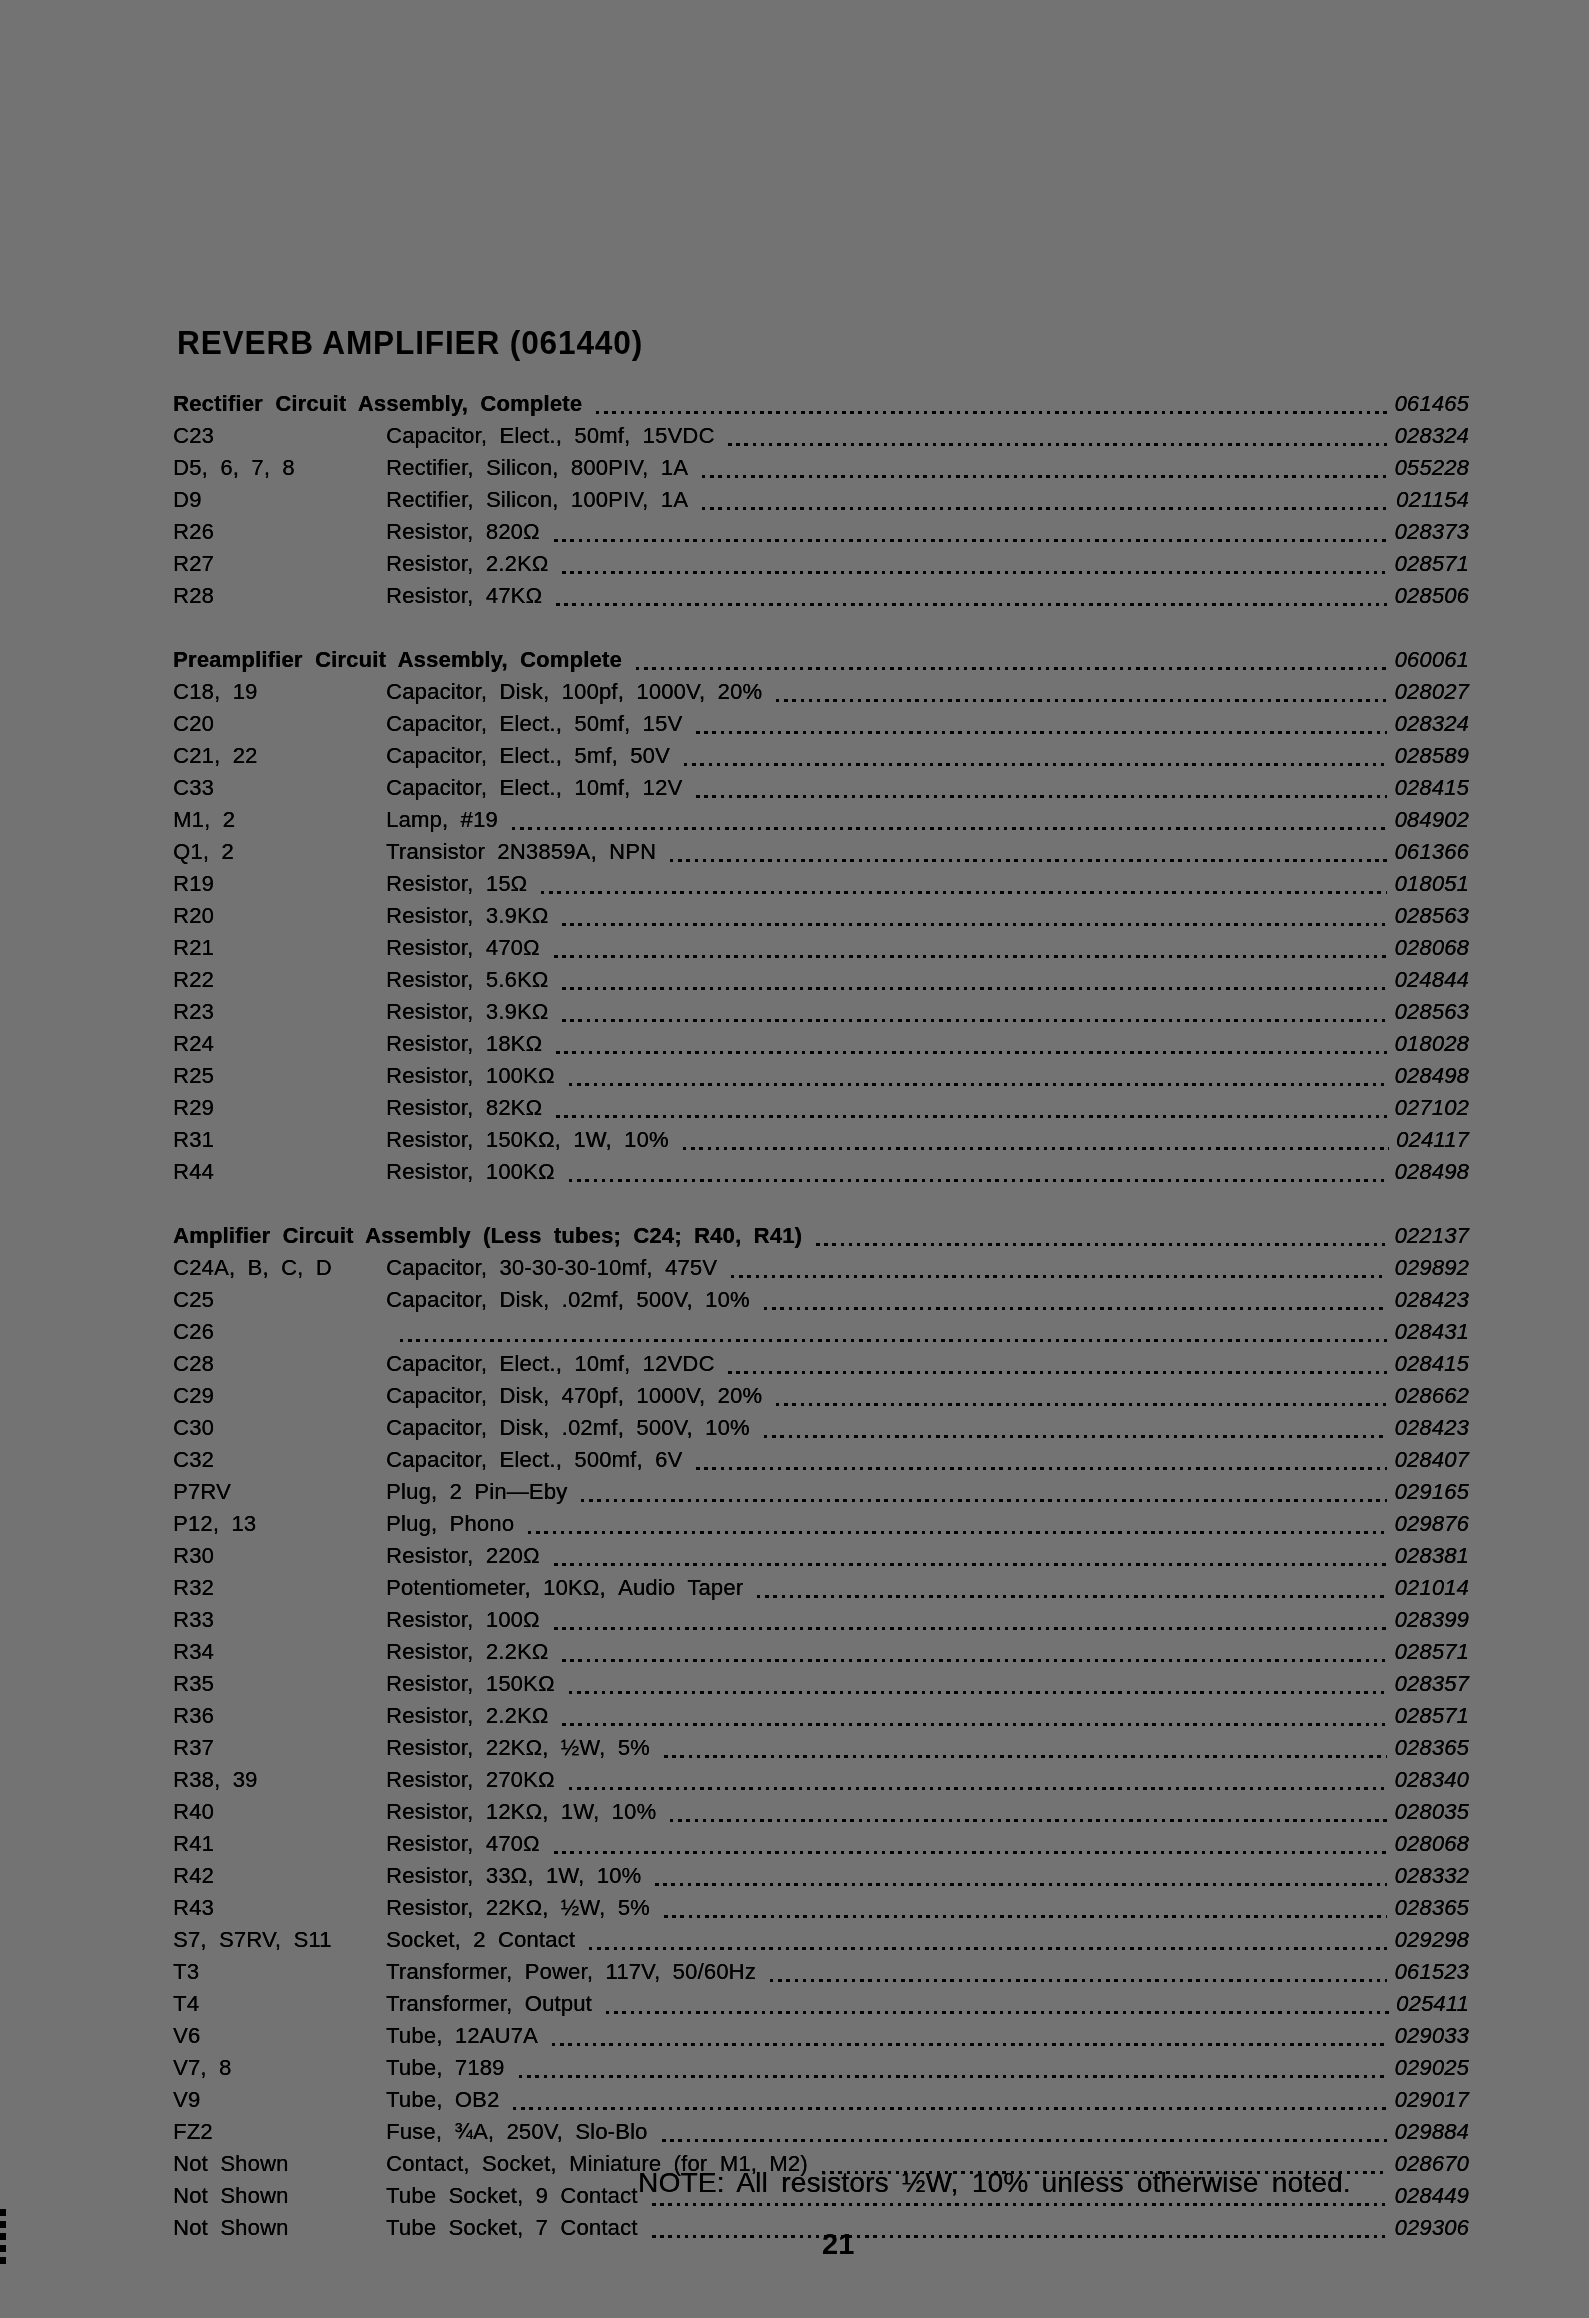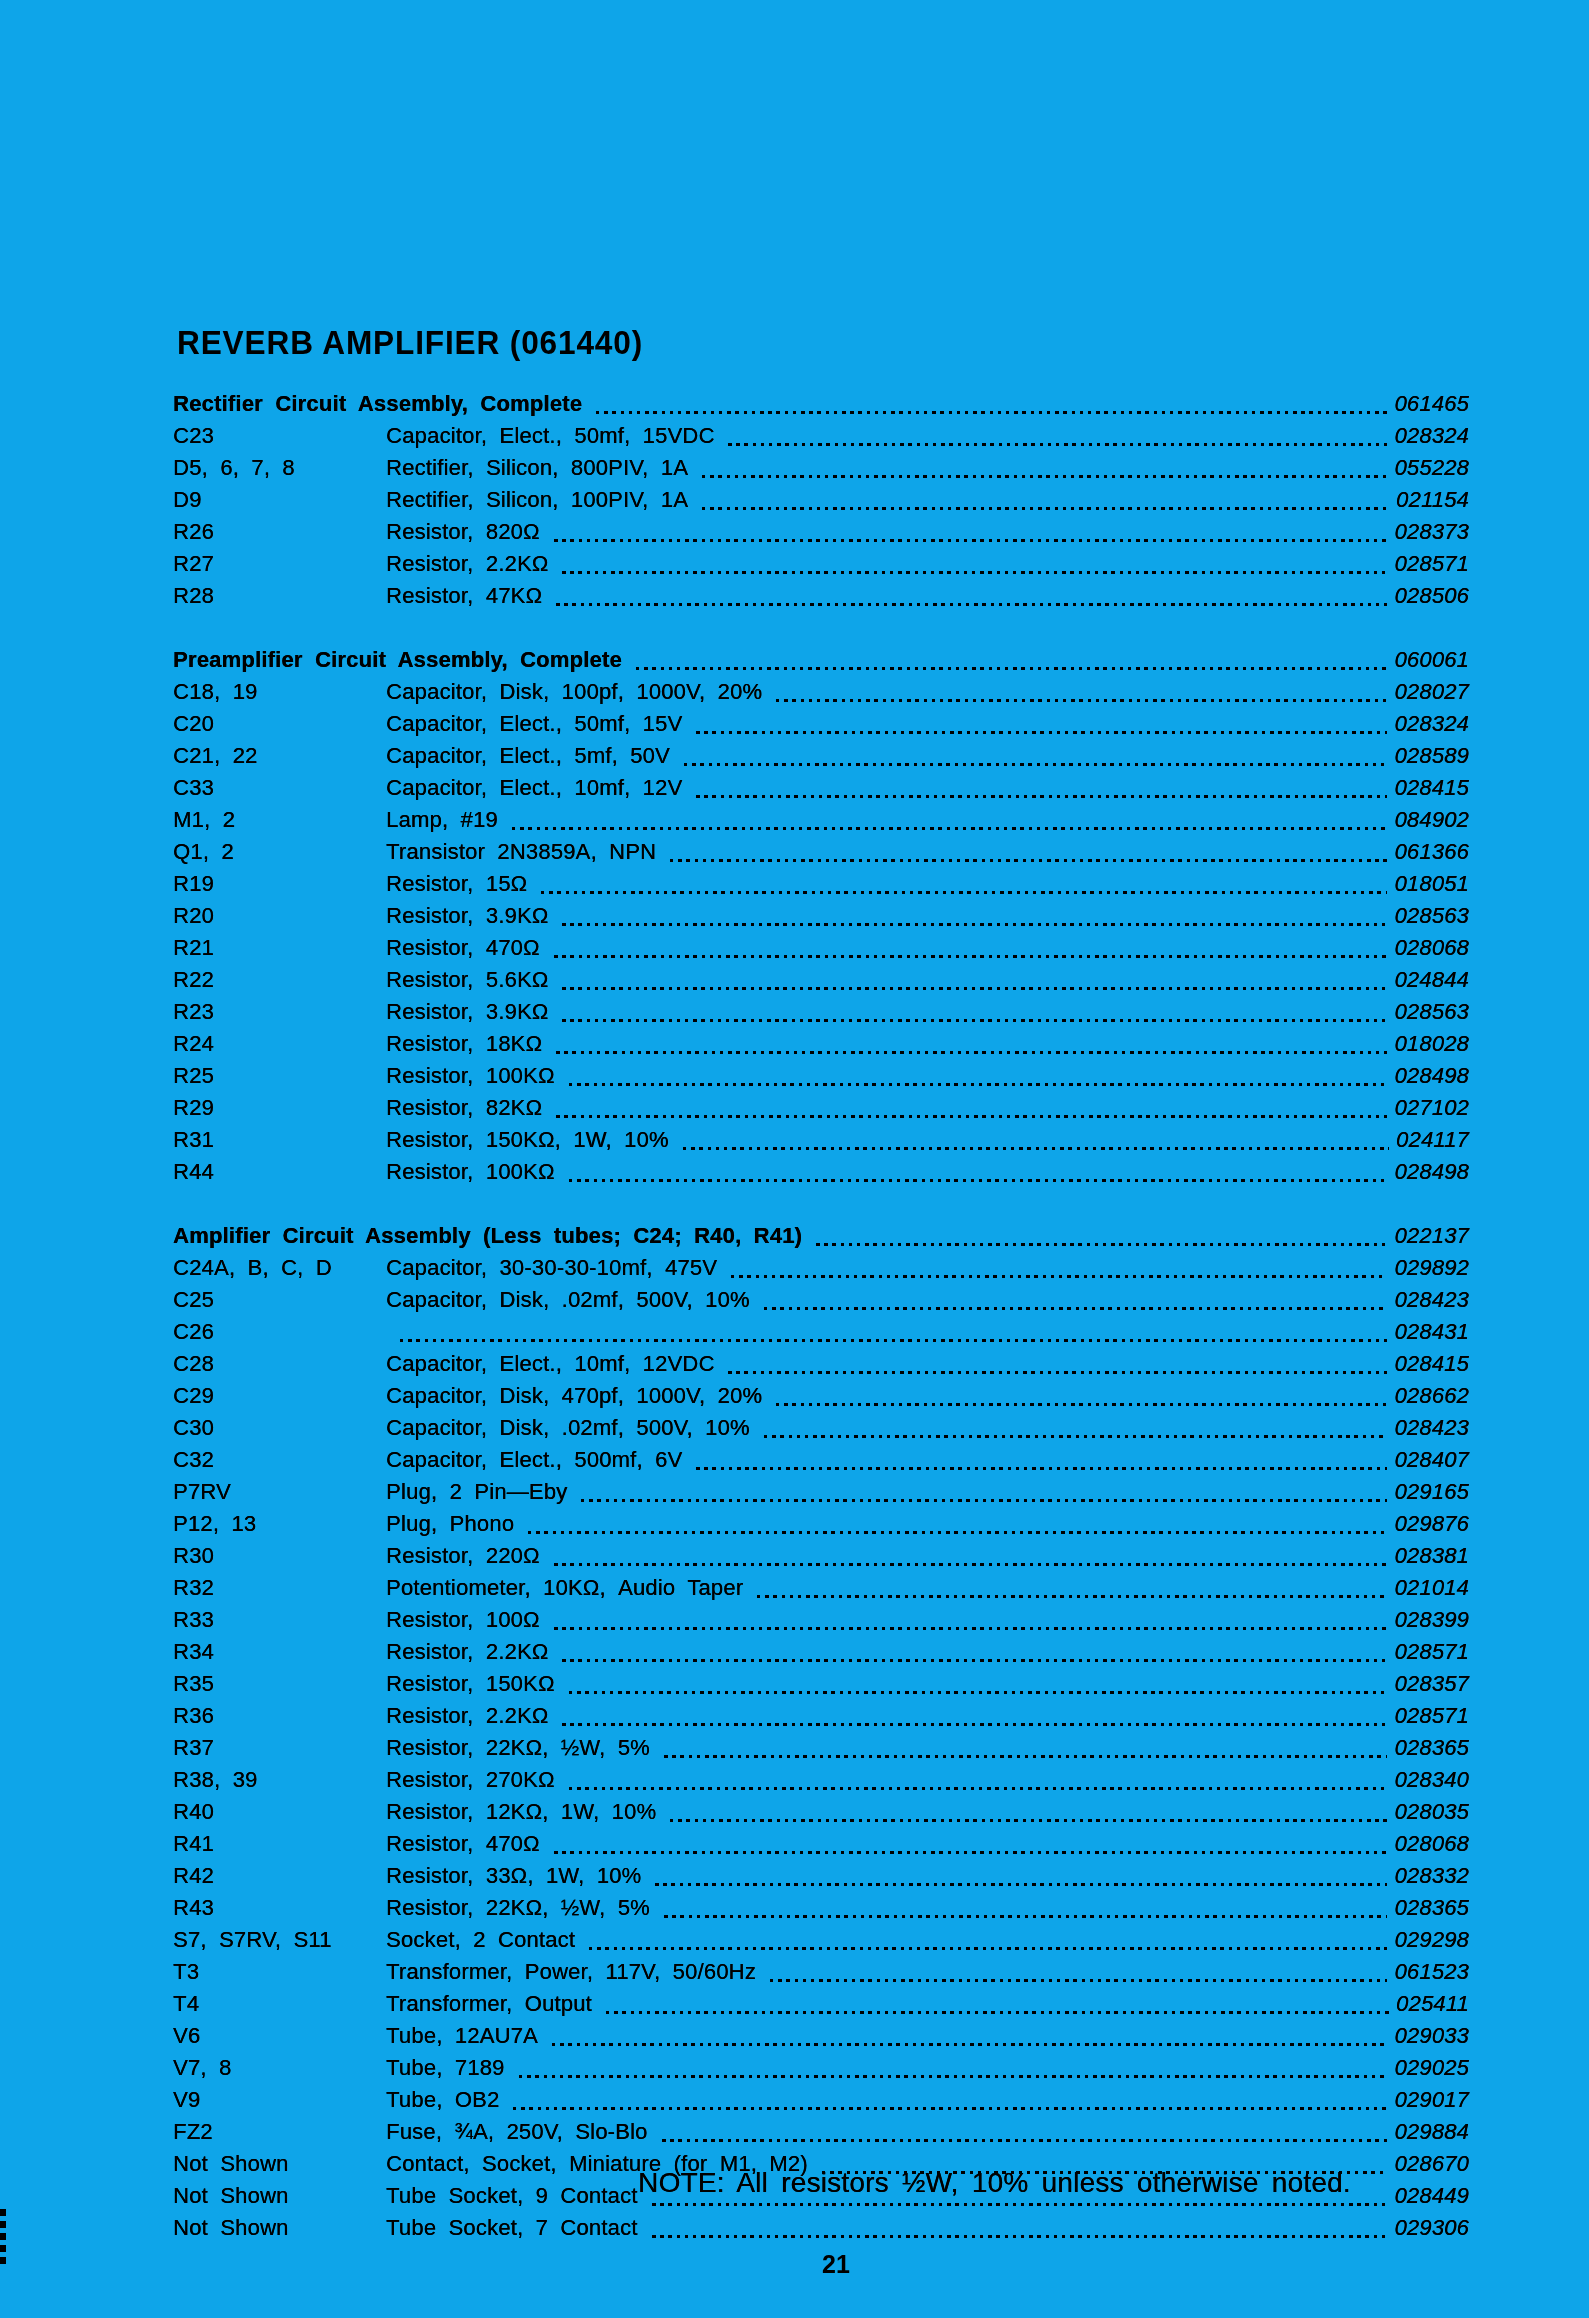--- a/index.html
+++ b/index.html
@@ -1,19 +1,19 @@
 <!DOCTYPE html>
 <html style="font-size:14px"><head>
 <meta charset="utf-8">
 <style>
   html,body{margin:0;padding:0;background:#e8e8e8;}
   .sheet{
     position:relative;
     width:1589px;height:2319px;
-    background:#0ea5e9;
+    background:#737373;
     color:#000;
     font-family:"Liberation Sans", sans-serif;
     overflow:hidden;
   }
   .title{
     position:absolute;left:177px;top:324px;
     margin:0;
     font-size:34px;font-weight:700;line-height:1.1;
     letter-spacing:0.9px;
     transform:scaleX(0.93);transform-origin:left top;
@@ -42,21 +42,21 @@
   .part{flex:none;font-style:italic;}
   .note{
     position:absolute;left:638px;top:2167px;
     font-size:28px;line-height:31px;
     word-spacing:5.2px;letter-spacing:0.2px;
     text-shadow:0.3px 0 0 currentColor;
     white-space:pre;
   }
   .pageno{
     position:absolute;left:822px;top:2229px;
-    font-size:25px;font-weight:700;line-height:31px;margin-top:20px;
+    font-size:29px;font-weight:700;line-height:31px;
   }
   .edge-artifact{
     position:absolute;left:0;top:2209px;width:6px;height:57px;
     background:repeating-linear-gradient(to bottom,#000 0 7px,transparent 7px 12px);
   }
 </style>
 </head>
 <body>
 
 <div class="sheet">

